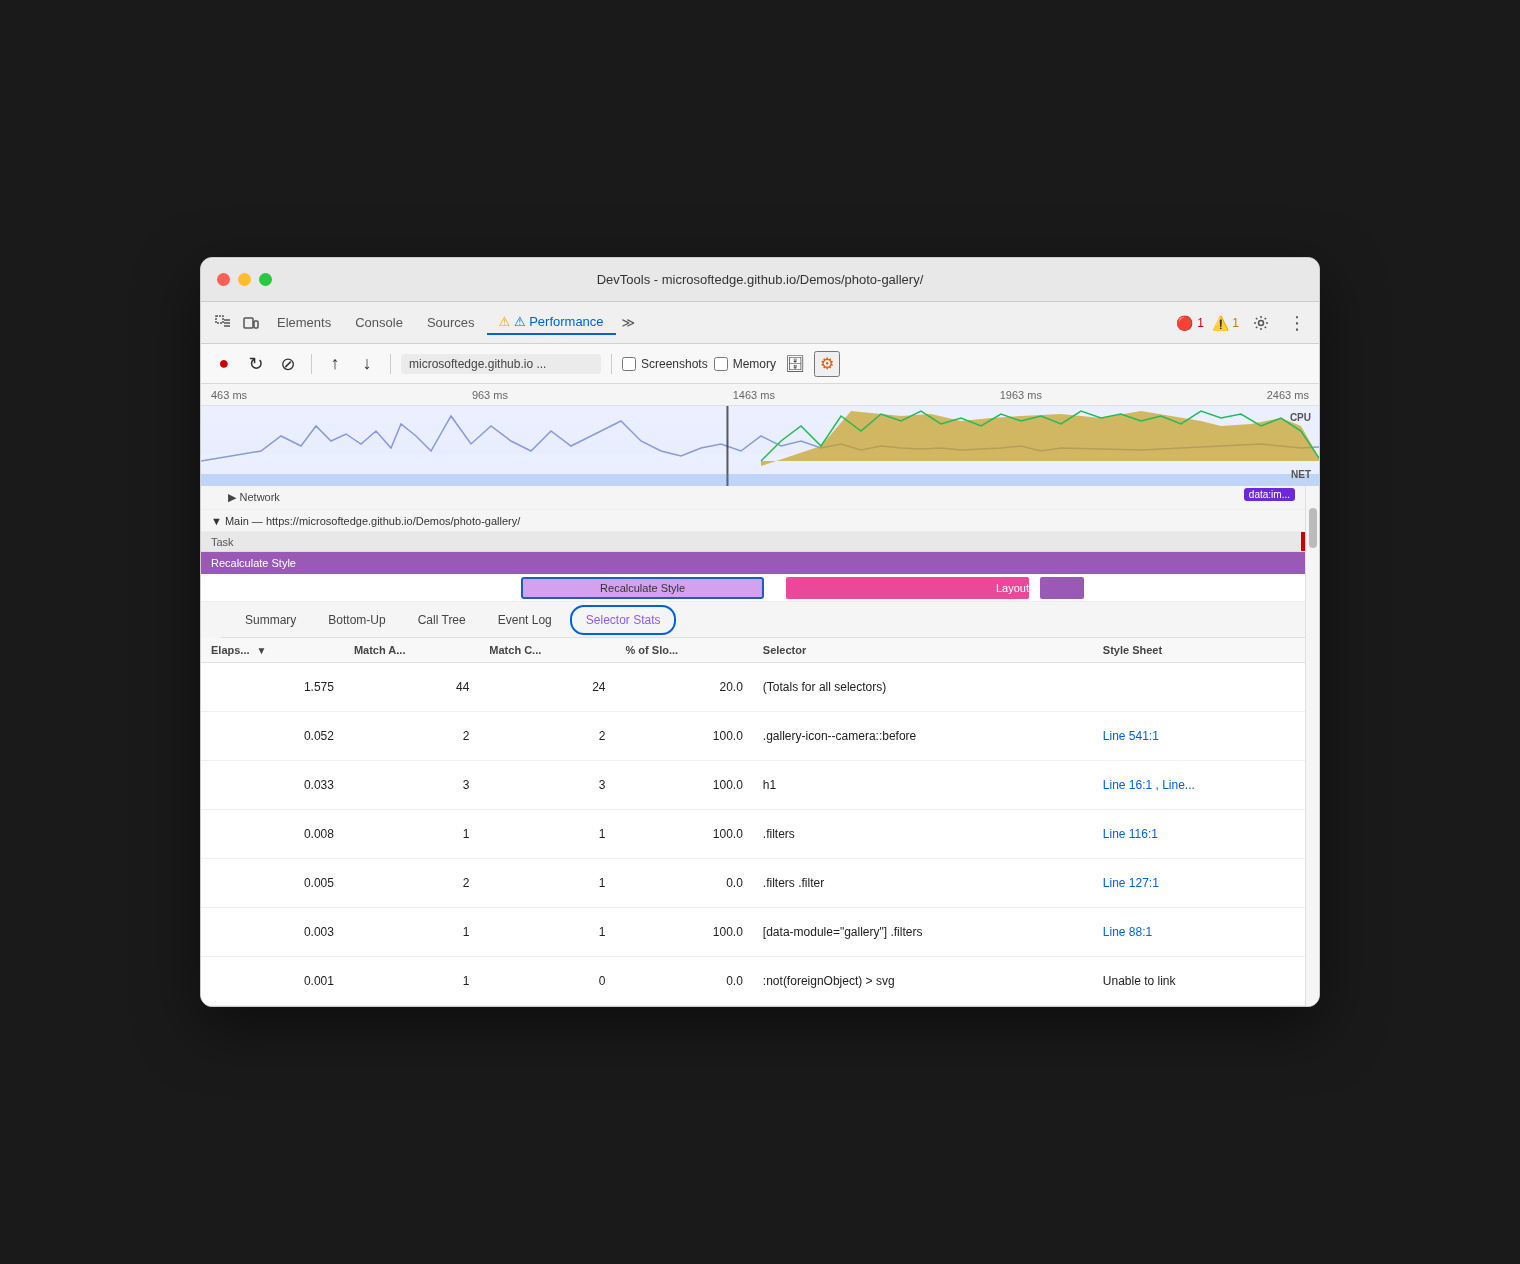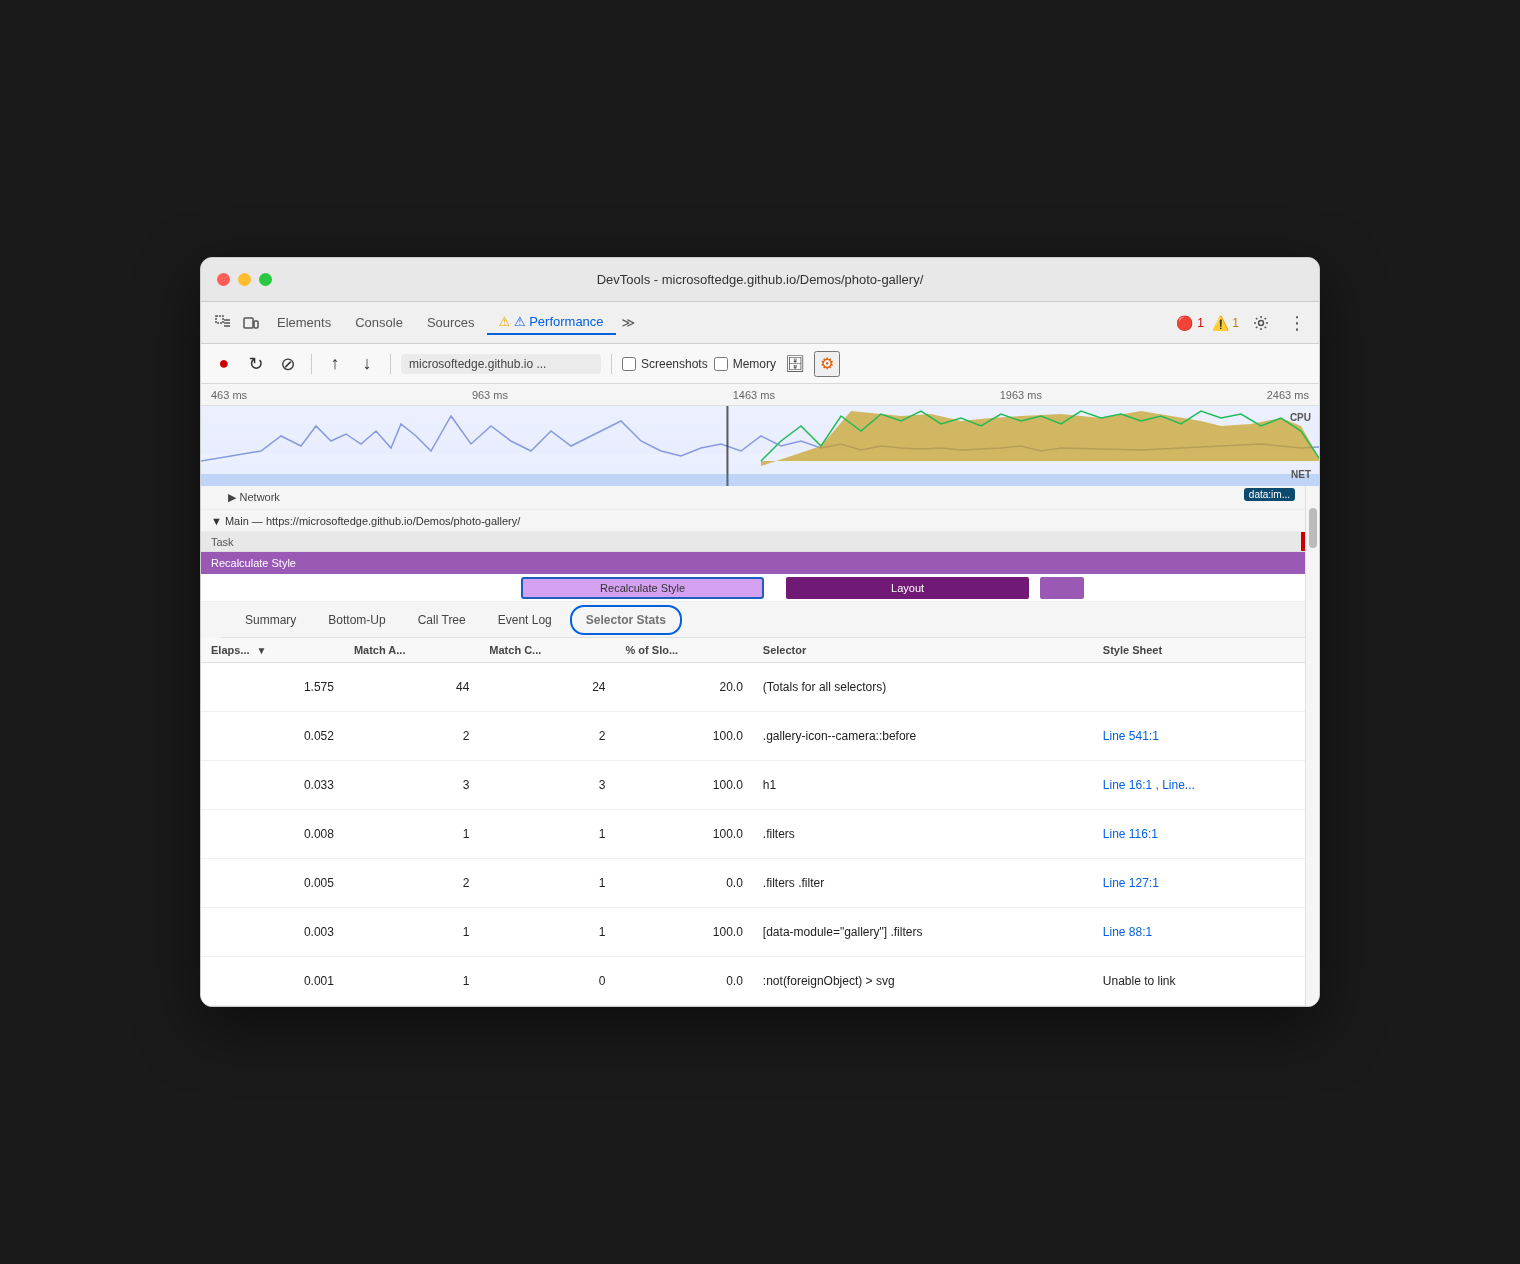--- a/index.html
+++ b/index.html
@@ -255,21 +255,21 @@
     .track-content {
       flex: 1;
       height: 100%;
       position: relative;
       overflow: hidden;
     }
     .network-badge {
       position: absolute;
       right: 10px;
       top: 2px;
-      background: #0c4a6e;
+      background: #6d28d9;
       color: white;
       font-size: 10px;
       padding: 1px 5px;
       border-radius: 3px;
     }
     .main-track {
       height: 22px;
       background: #f5f5f5;
       border-bottom: 1px solid #eee;
       display: flex;
@@ -327,22 +327,23 @@
       overflow: hidden;
       white-space: nowrap;
     }
     .flame-recalc {
       background: #d4a0f0;
       color: #333;
       border: 2px solid #1a5fbf;
       border-radius: 3px;
     }
     .flame-layout {
-      background: #701a75;
+      background: #ec4899;
       color: white;
+      justify-content: flex-end;
     }
     .flame-small {
       background: #9b59b6;
       color: white;
     }
     
     .bottom-panel {
       background: #fff;
     }
     .tabs-row {
@@ -357,22 +358,22 @@
     .btab {
       padding: 6px 14px;
       font-size: 12px;
       color: #444;
       cursor: pointer;
       border-radius: 4px;
       border: none;
       background: transparent;
     }
     .btab.active {
-      color: #737373;
-      font-weight: 700;
+      color: #8b5cf6;
+      font-weight: 400;
       border: 2px solid #0060df;
       border-radius: 14px;
     }
     
     .data-table {
       width: 100%;
       border-collapse: collapse;
       font-size: 12px;
     }
     .data-table th {

